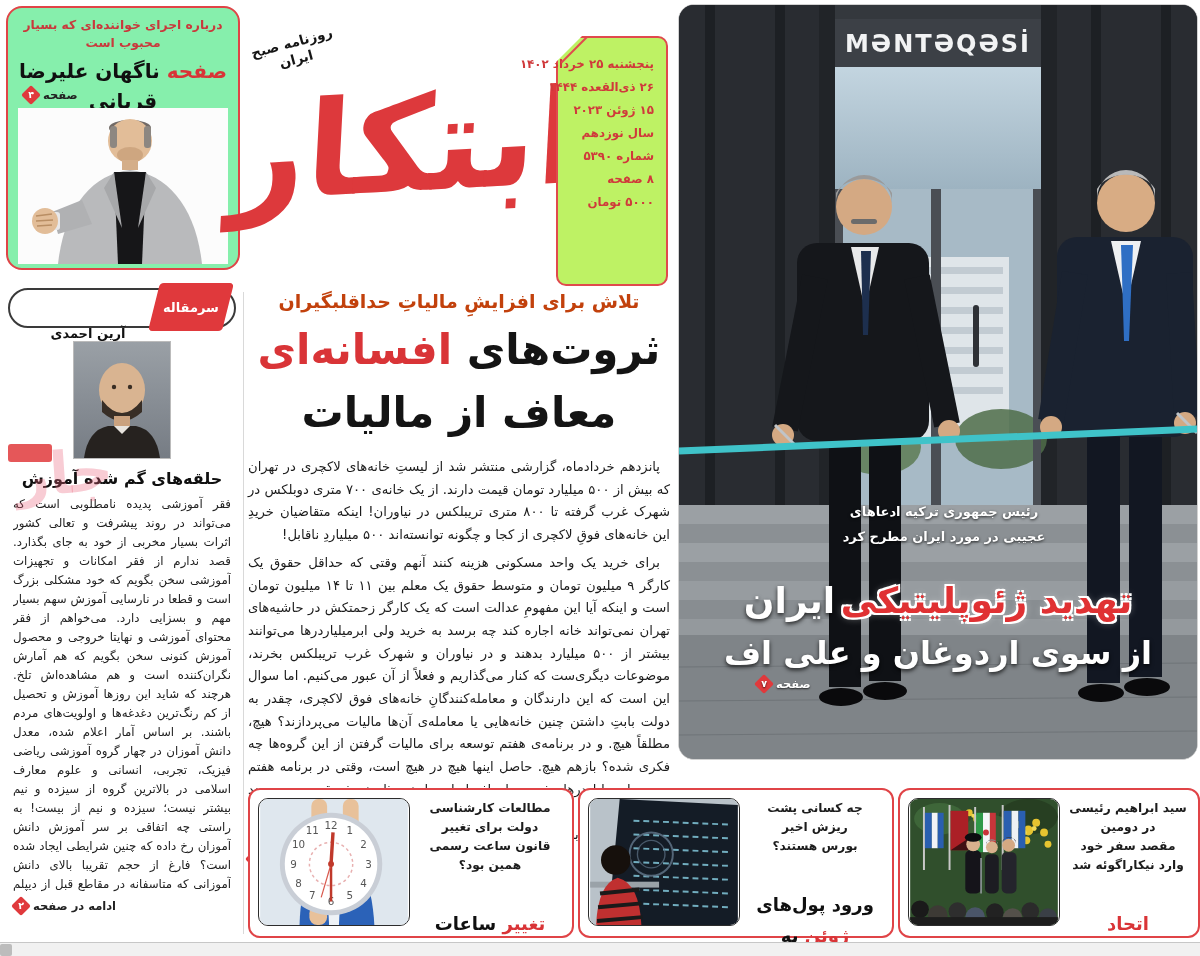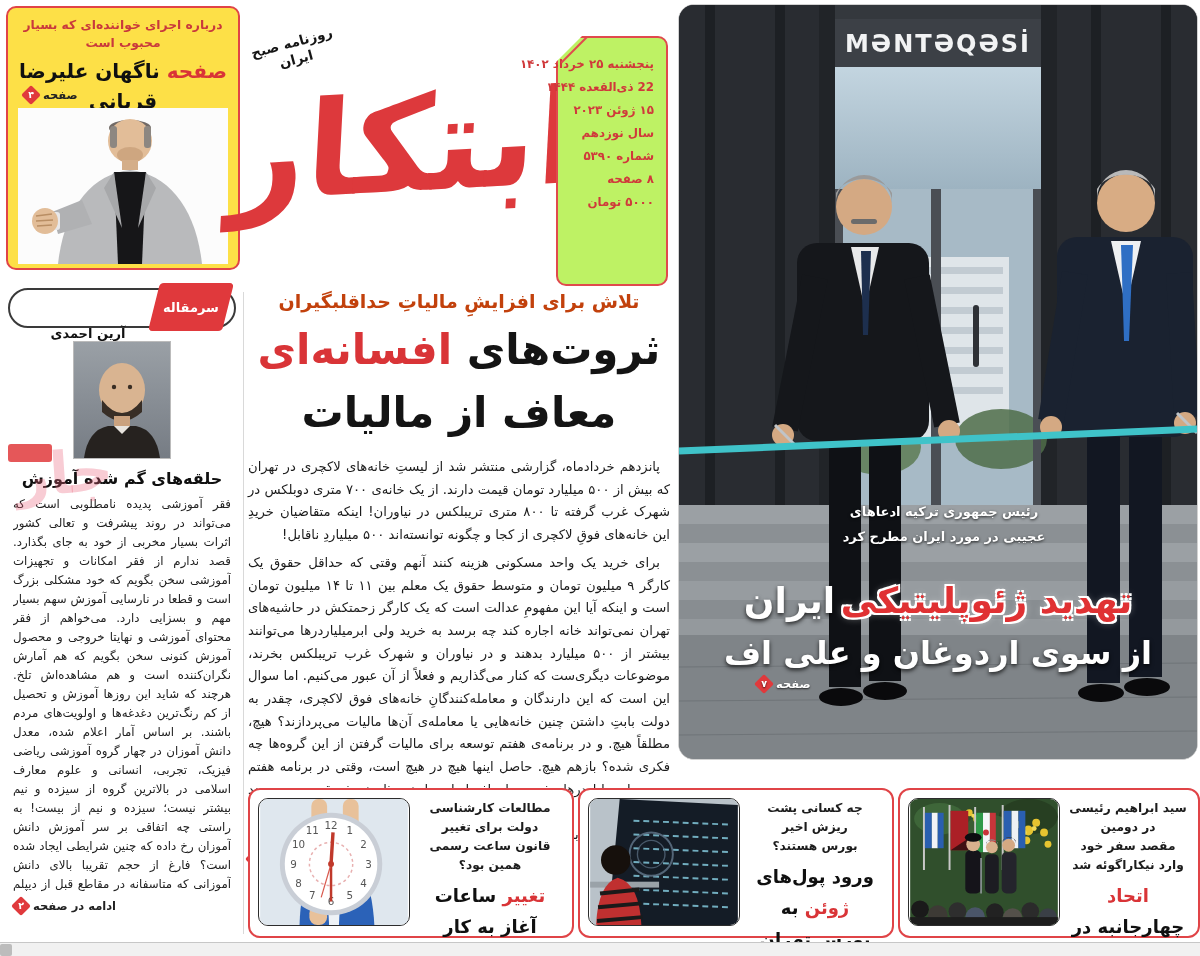--- a/index.html
+++ b/index.html
@@ -7,21 +7,21 @@
         font-family:"DejaVu Sans",sans-serif;direction:rtl;}
   .abs{position:absolute;}
   .red{color:#d93437;}
   
   .pbadge{display:inline-flex;align-items:center;gap:5px;font-size:11.5px;font-weight:bold;color:#222;direction:rtl;}
   .pbadge .dia{width:14px;height:14px;background:#e0393c;border-radius:2px;transform:rotate(45deg);
                display:flex;align-items:center;justify-content:center;flex:none;}
   .pbadge .dia b{transform:rotate(-45deg);color:#fff;font-size:9.5px;line-height:1;font-weight:bold;}
   .pbadge.white{color:#fff;text-shadow:0 1px 2px rgba(0,0,0,.75);}
   
-  .musicbox{left:6px;top:6px;width:230px;height:260px;border:2px solid #e04447;border-radius:10px;background:#fde047;}
+  .musicbox{left:6px;top:6px;width:230px;height:260px;border:2px solid #e04447;border-radius:16px;background:#86efac;}
   .musicbox .kick{margin:9px 8px 0;text-align:center;font-size:12.3px;font-weight:bold;color:#c9393c;line-height:1.45;}
   .musicbox h2{margin:3px 6px 0;text-align:center;font-size:20px;color:#101010;line-height:1.5;font-weight:bold;}
   .musicbox .pbadge{position:absolute;left:16px;top:80px;}
   .musicbox svg{position:absolute;left:10px;right:10px;top:100px;height:156px;width:210px;}
   
   .tagline{left:248px;top:34px;width:92px;font-size:13.5px;font-weight:bold;color:#151515;
            text-align:center;transform:rotate(-15deg);line-height:1.25;}
   .logo{left:258px;top:16px;width:296px;height:258px;display:flex;align-items:center;justify-content:center;
         color:#dd393c;font-size:132px;font-weight:bold;transform:skewX(-6deg) rotate(-3deg);}
   .issuebox{left:556px;top:36px;width:108px;height:246px;border:2px solid #e04a4d;border-radius:10px;background:#bef264;}
@@ -65,21 +65,21 @@
   .watermark .big{position:absolute;left:10px;top:6px;font-size:58px;font-weight:bold;color:rgba(232,96,122,.32);
                   transform:rotate(-4deg);line-height:1;}
   
   .vline{left:243px;top:292px;width:1px;height:642px;background:#d9d9d9;}
   .footer{left:0;top:942px;width:1200px;height:14px;background:#f1f1f1;border-top:1px solid #c7c7c7;}
   .smudge{left:0;top:944px;width:12px;height:12px;background:#8f8f8f;opacity:.55;border-radius:2px;}
   
   .bbox{top:788px;height:146px;border:2px solid #e04447;border-radius:12px;background:#fff;}
   .bbox .img{position:absolute;left:8px;top:8px;width:150px;height:126px;border:1.5px solid #2c2c2c;border-radius:10px;overflow:hidden;}
   .bbox .img svg{width:100%;height:100%;display:block;}
-  .bbox .txt{position:absolute;left:168px;right:10px;top:9px;bottom:6px;display:flex;flex-direction:column;align-items:center;}
+  .bbox .txt{position:absolute;left:168px;right:10px;top:9px;bottom:6px;display:flex;flex-direction:column;align-items:center;gap:28px;}
   .bbox .kick{font-size:12.2px;color:#1c1c1c;font-weight:600;line-height:1.55;text-align:center;}
   .bbox h4{margin:5px 0 0;font-size:18px;font-weight:bold;color:#101010;line-height:1.75;text-align:center;}
   .bbox .pbadge{margin-top:auto;align-self:flex-end;}
 </style>
 </head>
 <body>
 
 <div class="page">
 
   <div class="abs musicbox">
@@ -111,21 +111,21 @@
   </div>
 
   <div class="abs tagline">روزنامه صبح ایران</div>
   <div class="abs logo">ابتکار</div>
 
   <div class="abs issuebox">
     <span class="fold"></span>
     <span class="foldline"></span>
     <div class="lines">
       <div>پنجشنبه ۲۵ خرداد ۱۴۰۲</div>
-      <div>22 ذی‌القعده ۱۴۴۴</div>
+      <div>۲۶ ذی‌القعده ۱۴۴۴</div>
       <div>۱۵ ژوئن ۲۰۲۳</div>
       <div>سال نوزدهم</div>
       <div>شماره ۵۳۹۰</div>
       <div>۸ صفحه</div>
       <div>۵۰۰۰ تومان</div>
     </div>
   </div>
 
   <div class="abs photobox">
     <svg viewBox="0 0 518 754" preserveAspectRatio="none" aria-hidden="true">

